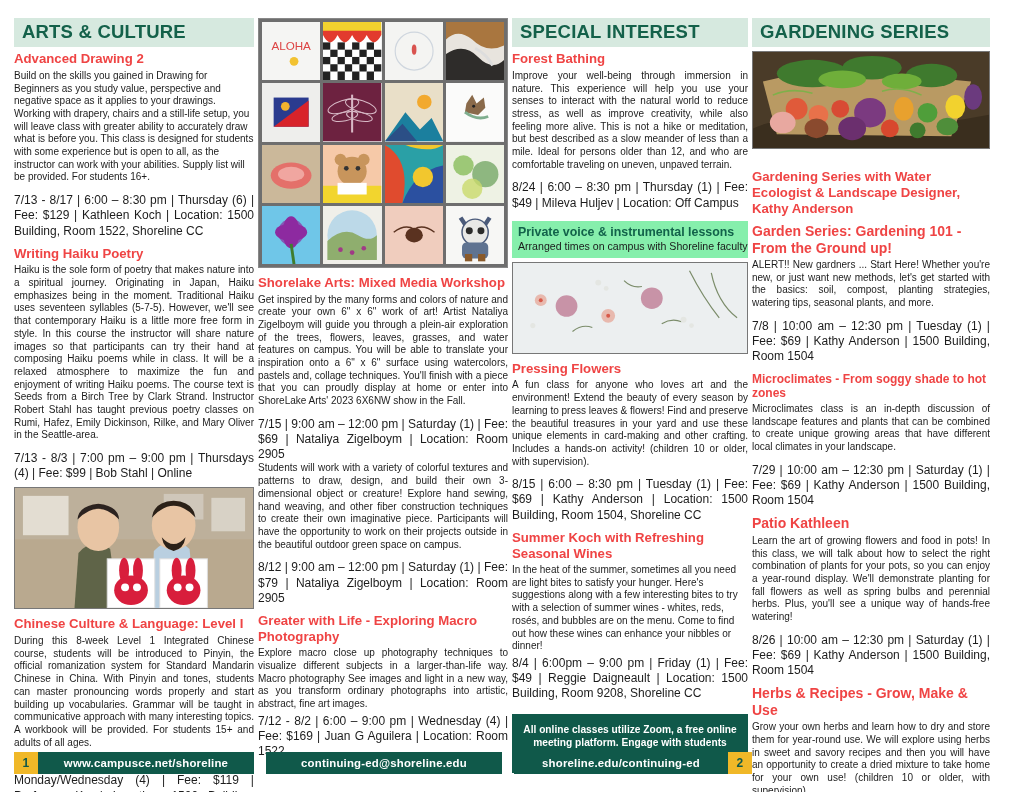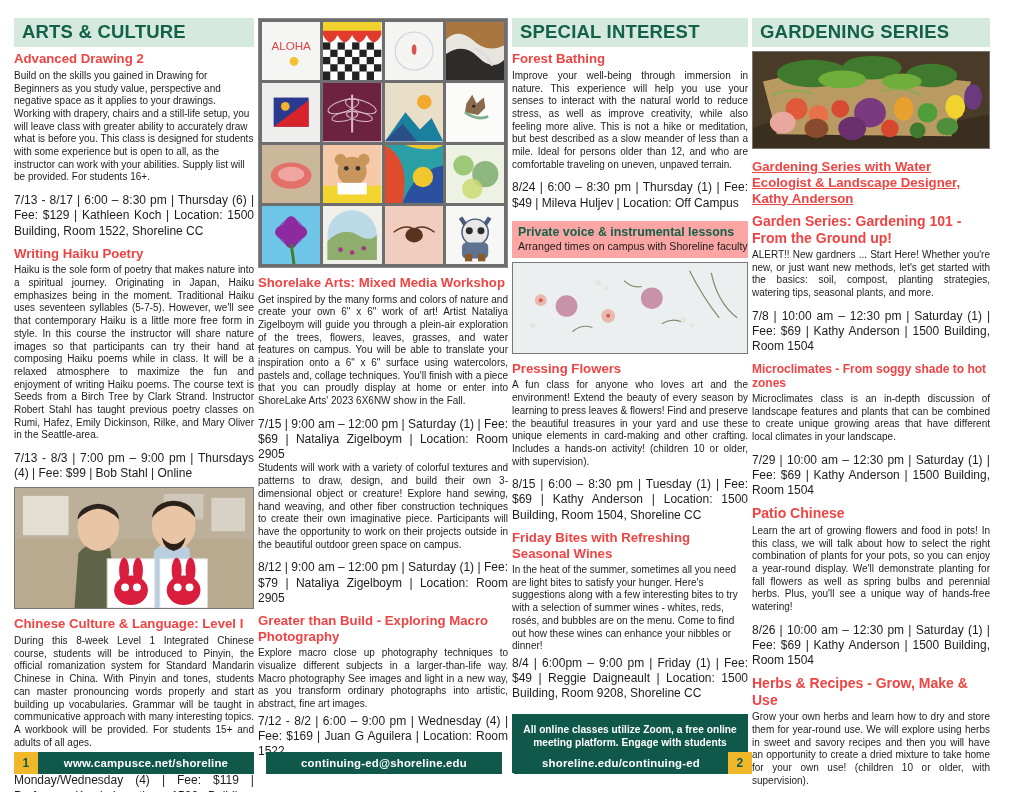--- a/index.html
+++ b/index.html
@@ -64,21 +64,21 @@
   }
   .art-cell { width: 100%; padding-top: 100%; position: relative; background:#eee; }
   .art-cell > span { position:absolute; inset:0; }
 
   .photo-people { height: 122px; position: relative; overflow: hidden; background: #cbbfae; border:1px solid #777; margin-top:6px;}
   .photo-flowers { height: 92px; position: relative; overflow: hidden; background: #e9eaea; border:1px solid #777; margin-top:4px;}
   .photo-veg { height: 98px; position: relative; overflow: hidden; background: #3b4a22; border:1px solid #777; margin-top:3px;}
 
   
   .highlight-strip {
-    background: #fca5a5;
+    background: #86efac;
     padding: 4px 0 5px 6px;
     margin-top: 10px;
   }
   .highlight-strip .ht {
     color: #12624a; font-weight: bold; font-size: 12.4px; line-height:1.15;
   }
   .highlight-strip .hs { font-size: 10.6px; line-height: 1.2; margin-top: 1px; }
 
   
   .notice {
@@ -346,21 +346,21 @@
           </div>
       </div>
 
       <div class="course-title">Shorelake Arts: Mixed Media Workshop</div>
       <div class="desc">Get inspired by the many forms and colors of nature and create your own 6" x 6" work of art! Artist Nataliya Zigelboym will guide you through a plein-air exploration of the trees, flowers, leaves, grasses, and water features on campus. You will be able to translate your inspiration onto a 6" x 6" surface using watercolors, pastels and, collage techniques. You'll finish with a piece that you can proudly display at home or enter into ShoreLake Arts' 2023 6X6NW show in the Fall.</div>
       <div class="details">7/15 | 9:00 am – 12:00 pm | Saturday (1) | Fee: $69 | Nataliya Zigelboym | Location: Room 2905</div>
 
       <div class="desc">Students will work with a variety of colorful textures and patterns to draw, design, and build their own 3-dimensional object or creature! Explore hand sewing, hand weaving, and other fiber construction techniques to create their own imaginative piece. Participants will have the opportunity to work on their projects outside in the beautiful outdoor green space on campus.</div>
       <div class="details">8/12 | 9:00 am – 12:00 pm | Saturday (1) | Fee: $79 | Nataliya Zigelboym | Location: Room 2905</div>
 
-      <div class="course-title">Greater than Build -  Exploring Macro Photography</div>
+      <div class="course-title">Greater with Life -  Exploring Macro Photography</div>
       <div class="desc">Explore macro close up photography techniques to visualize different subjects in a larger-than-life way. Macro photography See images and light in a new way, as you transform ordinary photographs into artistic, abstract, fine art images.</div>
       <div class="details tight">7/12 - 8/2 | 6:00 – 9:00 pm | Wednesday (4) | Fee: $169 | Juan G Aguilera | Location: Room 1522</div>
     </div>
 
     <div class="col c3">
       <div class="section-banner">SPECIAL INTEREST</div>
 
       <div class="course-title first">Forest Bathing</div>
       <div class="desc">Improve your well-being through immersion in nature. This experience will help you use your senses to interact with the natural world to reduce stress, as well as improve creativity, while also feeling more alive. This is not a hike or meditation, but best described as a slow meander of less than a mile. Ideal for persons older than 12, and who are comfortable traveling on uneven, unpaved terrain.</div>
       <div class="details">8/24 | 6:00 – 8:30 pm | Thursday (1) | Fee: $49 | Mileva Huljev | Location: Off Campus</div>
@@ -399,21 +399,21 @@
               <circle cx="180" cy="64" r="2.4"></circle>
               <circle cx="20" cy="64" r="2.6"></circle>
             </g>
         </svg>
       </div>
 
       <div class="course-title">Pressing Flowers</div>
       <div class="desc">A fun class for anyone who loves art and the environment!  Extend the beauty of every season by learning to press leaves &amp; flowers! Find and preserve the beautiful treasures in your yard and use these unique elements in card-making and other crafting. Includes a hands-on activity! (children 10 or older, with supervision).</div>
       <div class="details">8/15 | 6:00 – 8:30 pm | Tuesday (1) | Fee: $69 | Kathy Anderson | Location: 1500 Building, Room 1504, Shoreline CC</div>
 
-      <div class="course-title">Friday Bites with Refreshing Seasonal Wines</div>
+      <div class="course-title">Summer Koch with Refreshing Seasonal Wines</div>
       <div class="desc left">In the heat of the summer, sometimes all you need are light bites to satisfy your hunger. Here's suggestions along with a few interesting bites to try with a selection of summer wines - whites, reds, rosés, and bubbles are on the menu. Come to find out how these wines can enhance your nibbles or dinner!</div>
       <div class="details tight">8/4 | 6:00pm – 9:00 pm | Friday (1) | Fee: $49 | Reggie Daigneault | Location: 1500 Building, Room 9208, Shoreline CC</div>
 
       <div class="notice" style="margin-top:12px;">
         <span>All online classes utilize Zoom, a free online meeting platform. Engage with students across your community in real time!</span>
       </div>
     </div>
 
     <div class="col c4">
       <div class="section-banner">GARDENING SERIES</div>
@@ -448,31 +448,31 @@
             <ellipse cx="196" cy="76" rx="11" ry="9" fill="#4f8e3a"></ellipse>
             <ellipse cx="222" cy="46" rx="9" ry="13" fill="#6b3a7e"></ellipse>
           </g>
           <g stroke="#7fb04a" fill="none" stroke-width="1.6">
             <path d="M20 44 q18 -8 40 -2"></path>
               <path d="M130 40 q20 -6 40 4"></path>
           </g>
         </svg>
       </div>
 
-      <div class="course-title" style="margin-top:10px;text-decoration:underline;">Gardening Series with Water Ecologist &amp; Landscape Designer, Kathy Anderson</div>
+      <div class="course-title" style="margin-top:20px;">Gardening Series with Water Ecologist &amp; Landscape Designer, Kathy Anderson</div>
 
       <div class="course-title" style="font-size:14px;">Garden Series: Gardening 101 -  From the Ground up!</div>
       <div class="desc">ALERT!! New gardners ... Start Here! Whether you're new, or just want new methods, let's get started with the basics: soil, compost, planting strategies, watering tips, seasonal plants, and more.</div>
-      <div class="details">7/8 | 10:00 am – 12:30 pm | Saturday (1) | Fee: $69 | Kathy Anderson | 1500 Building, Room 1504</div>
+      <div class="details">7/8 | 10:00 am – 12:30 pm | Tuesday (1) | Fee: $69 | Kathy Anderson | 1500 Building, Room 1504</div>
 
       <div class="course-title" style="font-size:12px;">Microclimates - From soggy shade to hot zones</div>
       <div class="desc">Microclimates class is an in-depth discussion of landscape features and plants that can be combined to create unique growing areas that have different local climates in your landscape.</div>
       <div class="details">7/29 | 10:00 am – 12:30 pm | Saturday (1) | Fee: $69 | Kathy Anderson | 1500 Building, Room 1504</div>
 
-      <div class="course-title" style="font-size:14px;">Patio Chinese</div>
+      <div class="course-title" style="font-size:14px;">Patio Kathleen</div>
       <div class="desc">Learn the art of growing flowers and food in pots! In this class, we will talk about how to select the right combination of plants for your pots, so you can enjoy a year-round display. We'll demonstrate planting for fall flowers as well as spring bulbs and perennial herbs.  Plus, you'll see a unique way of hands-free watering!</div>
       <div class="details">8/26 | 10:00 am – 12:30 pm | Saturday (1) | Fee: $69 | Kathy Anderson | 1500 Building, Room 1504</div>
 
       <div class="course-title" style="font-size:14px;">Herbs &amp; Recipes - Grow, Make &amp; Use</div>
       <div class="desc">Grow your own herbs and learn how to dry and store them for year-round use. We will explore using herbs in sweet and savory recipes and then you will have an opportunity to create a dried mixture to take home for your own use! (children 10 or older, with supervision).</div>
       <div class="details">7/18 | 6:00pm – 8:30 pm | Tuesday (1) | Fee: $69 | Kathy Anderson | 1500 Building, Room 1504</div>
 
     </div>
 
   </div>

